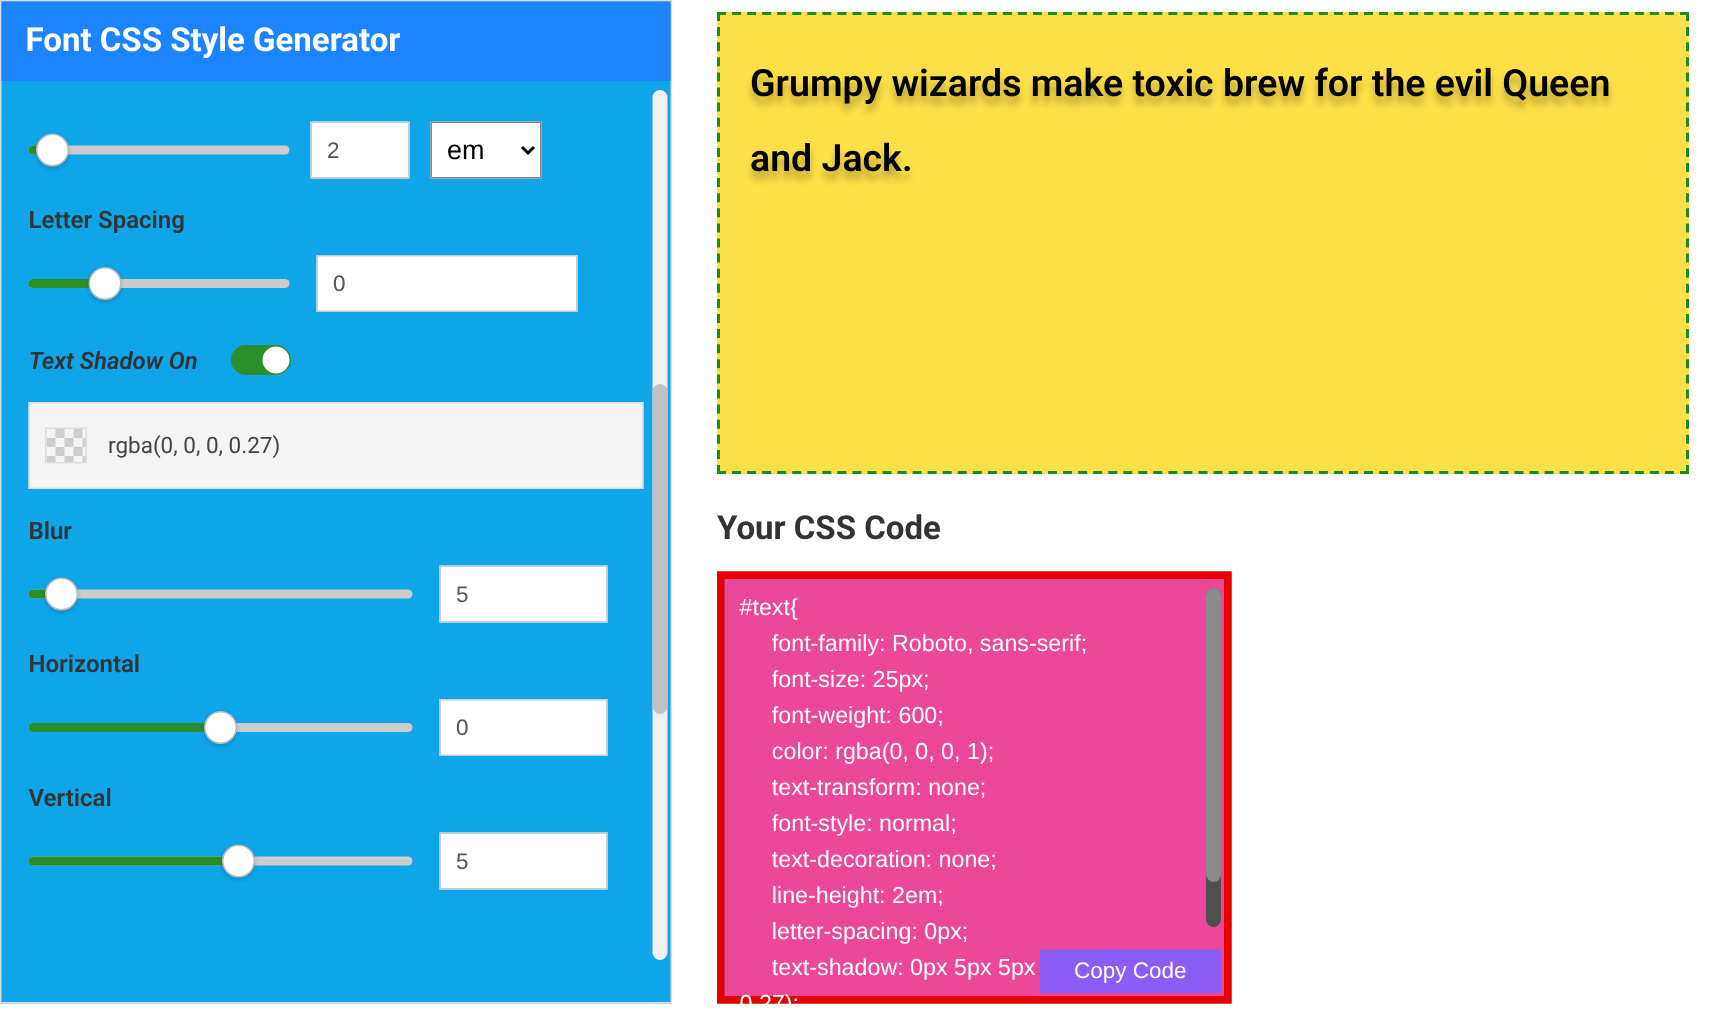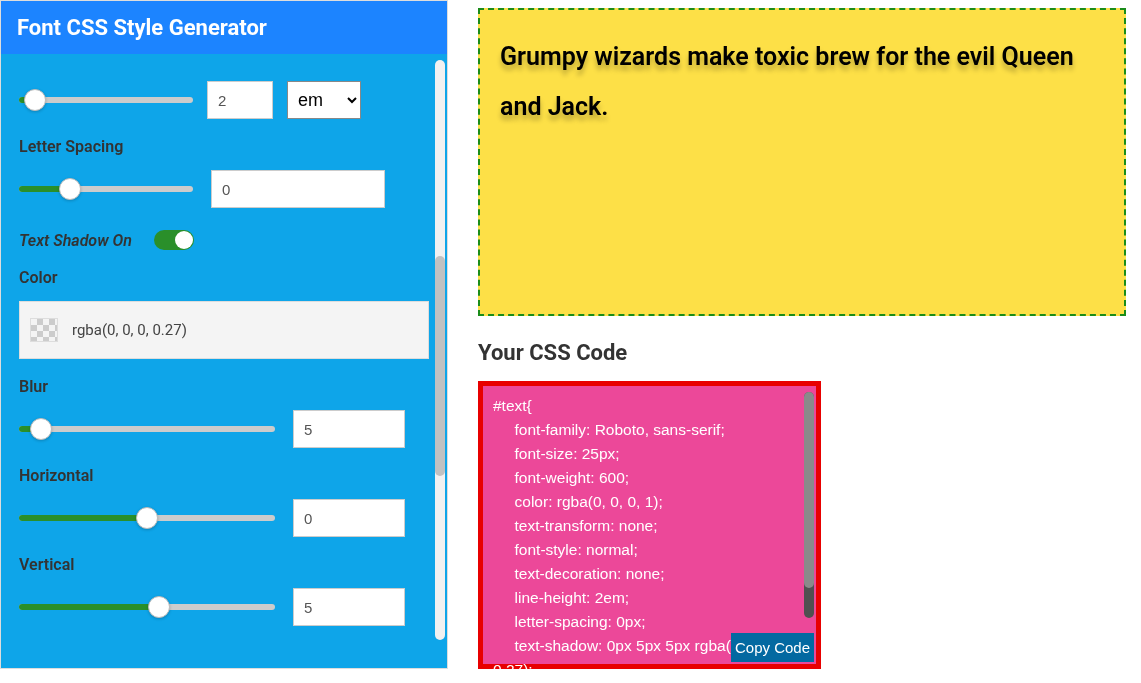--- a/index.html
+++ b/index.html
@@ -239,24 +239,24 @@
   left: 0;
   width: 10px;
   height: 196px;
   background: #8a8a8a;
   border-radius: 5px;
 }
 .copy-btn {
   position: absolute;
   right: 2px;
   bottom: 2px;
-  background: #0369a1;
+  background: #8b5cf6;
   color: #fff;
   font-size: 15px;
-  padding: 6px 4px;
+  padding: 6px 23px;
   border: none;
   cursor: pointer;
   margin-left: 30px;
 }
 </style>
 </head>
 <body>
 
 <div class="container">
 
@@ -292,21 +292,20 @@
       </div>
 
       <div class="toggle-row">
         <div class="toggle-label">Text Shadow On</div>
         <div class="toggle">
           <div class="toggle-knob"></div>
         </div>
       </div>
 
       <div class="control-row">
-        <div class="control-label">Color</div>
         <div class="color-box">
           <div class="checker"></div>
           <div class="color-label">rgba(0, 0, 0, 0.27)</div>
         </div>
       </div>
 
       <div class="control-row">
         <div class="control-label">Blur</div>
         <div class="slider-row">
           <div class="slider slider-wide">

